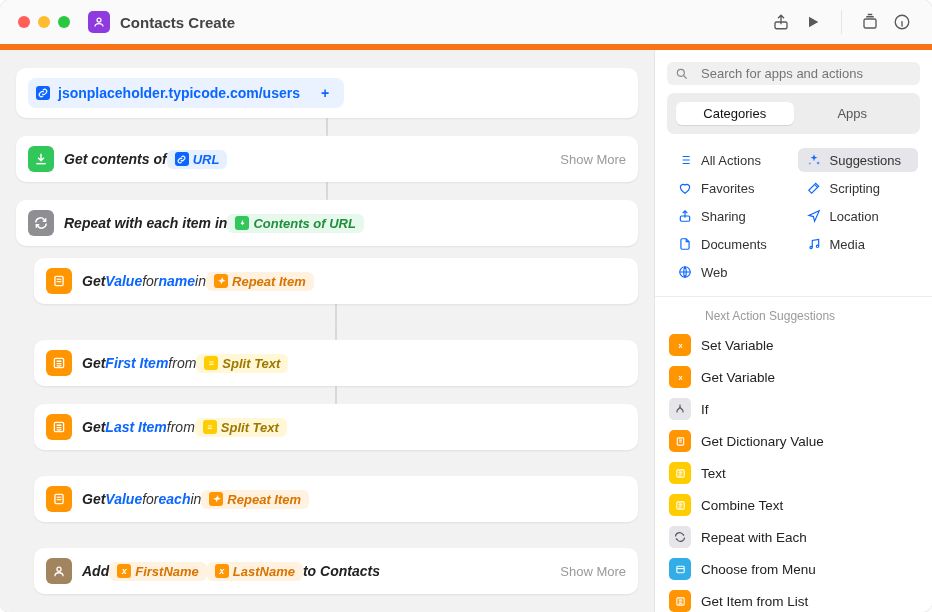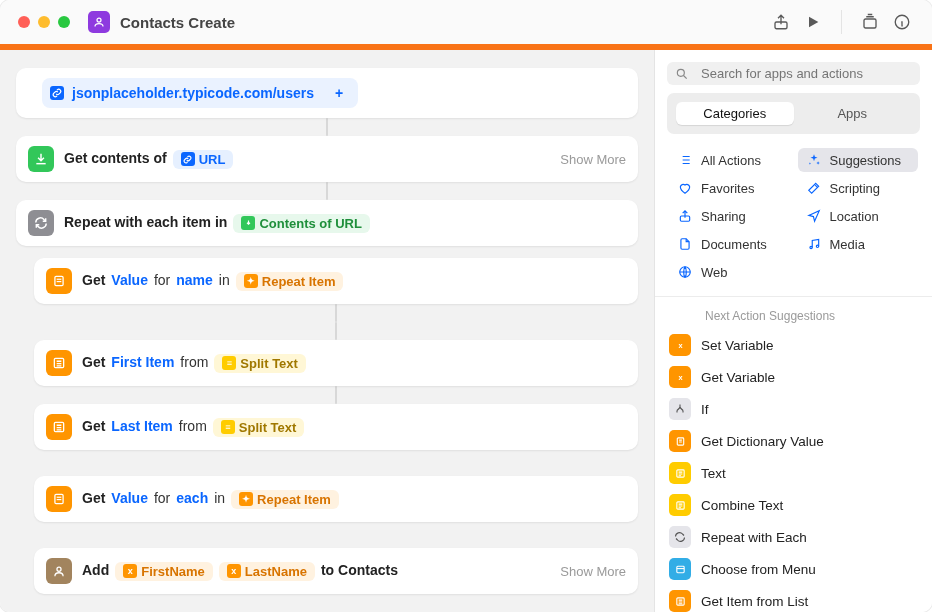--- a/index.html
+++ b/index.html
@@ -58,21 +58,21 @@
     flex-shrink:0;
   }
   .ic-green  { background:#32c75a; color:#fff; }
   .ic-gray   { background:#8e8e93; color:#fff; }
   .ic-orange { background:#ff9500; color:#fff; }
   .ic-yellow { background:#ffcc00; color:#fff; }
   .ic-brown  { background:#a2845e; color:#fff; }
   .ic-cyan   { background:#32ade6; color:#fff; }
   .ic-sys    { background:#e5e5ea; color:#555; }
 
-  .act-text { display:flex; flex-wrap:wrap; align-items:flex-start; gap:6px; font-size:14px; color:#222; }
+  .act-text { display:flex; flex-wrap:wrap; align-items:center; font-size:14px; color:#222;font-style:italic; }
   .act-text .word { font-weight:600; }
   .act-text .plain { font-weight:400; color:#333; }
 
   .token {
     display:inline-flex; align-items:center; gap:4px;
     padding:2px 8px; border-radius:6px; font-size:13px; font-weight:600;
   }
   .tok-blue   { background:#e6f0ff; color:#0a66ff; }
   .tok-green  { background:#e7f8ec; color:#1f8f3b; }
   .tok-orange { background:#fff2e0; color:#d87400; }
@@ -84,21 +84,21 @@
     font-size:9px;
   }
   .ti-blue   { background:#0a66ff; color:#fff; }
   .ti-green  { background:#32c75a; color:#fff; }
   .ti-orange { background:#ff9500; color:#fff; }
   .ti-yellow { background:#ffcc00; color:#fff; }
 
   .url-card { background:#fff; }
   .url-chip {
     display:flex; align-items:center; gap:8px; background:#eaf2ff; border-radius:8px;
-    padding:4px 8px; color:#0a66ff; font-weight:600; font-size:14px;margin-left:14px;
+    padding:4px 8px; color:#0a66ff; font-weight:600; font-size:14px;
   }
   .plus-btn {
     margin-left:6px; width:22px; height:22px; border-radius:11px; background:#eaf2ff; color:#0a66ff;
     display:flex; align-items:center; justify-content:center; font-weight:700;
   }
 
   .showmore { margin-left:auto; color:#9a9a9a; font-size:13px; font-weight:500; }
 
   
   .search {

